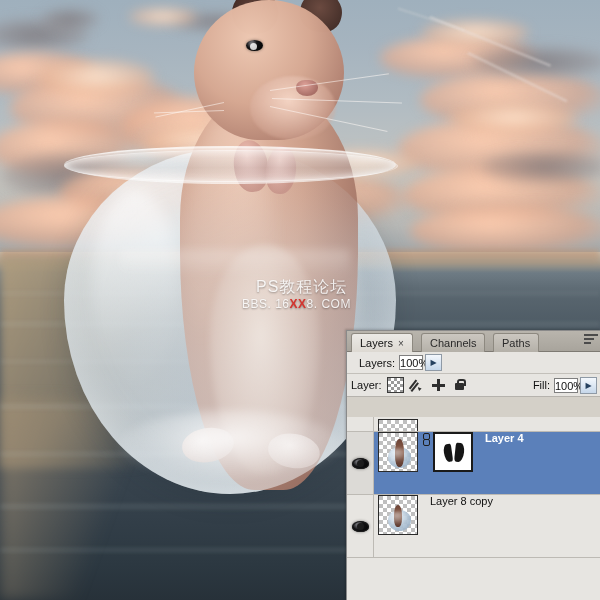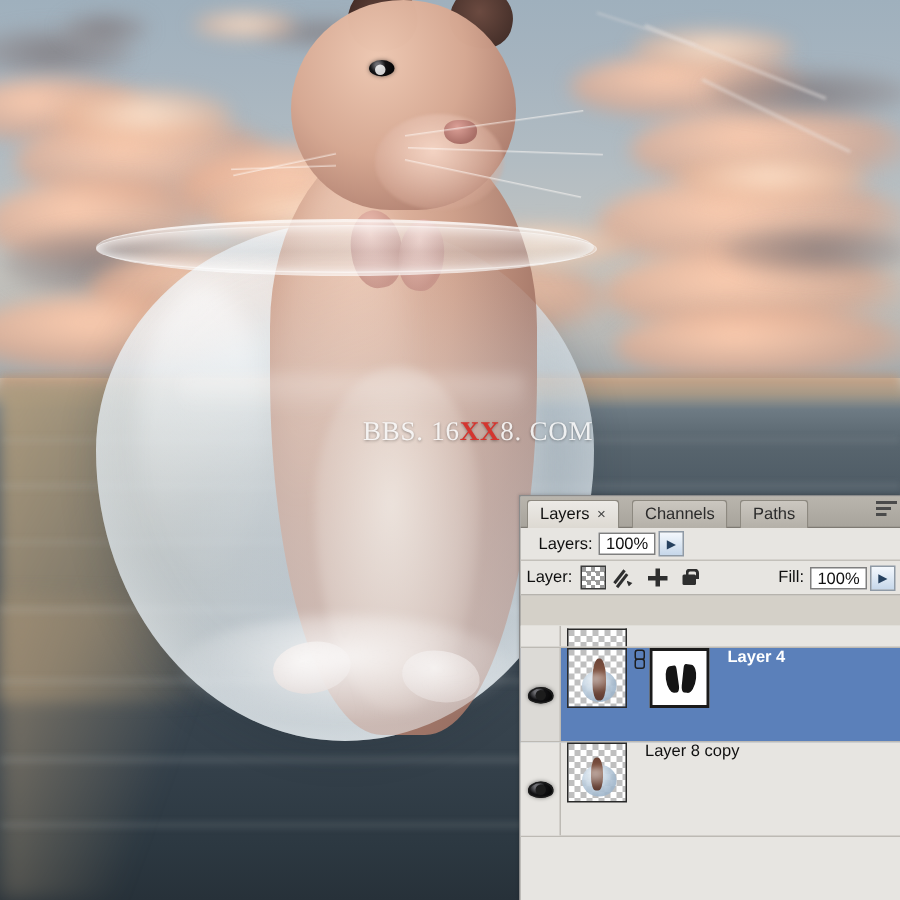--- a/index.html
+++ b/index.html
@@ -173,21 +173,21 @@
 
   
   .watermark{
     position:absolute;left:242px;top:277px;width:200px;text-align:left;
     color:rgba(255,255,255,.86);
     text-shadow:0 1px 2px rgba(0,0,0,.35);
     line-height:1.22;
     pointer-events:none;
   }
   .wm1{font-size:16px;letter-spacing:1px;padding-left:14px;}
-  .wm2{font-size:18px;letter-spacing:.5px;font-family:Liberation Serif, serif;}
+  .wm2{font-size:12px;letter-spacing:.5px;font-family:Liberation Sans, sans-serif;}
   .wm2 .xx{color:#d4352f;font-weight:bold;}
 
   
   .logo{
     position:absolute;left:6px;top:553px;width:126px;height:41px;
     background:linear-gradient(180deg,#fdfdfd,#f0f0f0 55%,#e3e3e3);
     border:1px solid #b9b9b9;border-radius:3px;
     box-shadow:0 1px 2px rgba(0,0,0,.35);
     overflow:hidden;
   }
@@ -255,21 +255,21 @@
   }
   .combo-arrow{
     width:15px;height:14px;margin-right:0;
     background:linear-gradient(180deg,#f4f8fd,#c6d7ea);
     border-left:1px solid #8f9aa6;
     display:flex;align-items:center;justify-content:center;
     font-size:8px;color:#26415f;
   }
   .opt-label{font-size:11px;color:#101010;margin-left:8px;}
   .num-field{
-    width:38px;height:15px;background:#fff;border:1px solid #7f7f7f;
+    width:24px;height:15px;background:#fff;border:1px solid #7f7f7f;
     font-size:11px;color:#101010;text-align:center;line-height:15px;
     margin-left:4px;box-sizing:border-box;
   }
   .spin{
     width:15px;height:15px;margin-left:2px;
     background:linear-gradient(180deg,#f4f8fd,#c6d7ea);
     border:1px solid #8f9aa6;
     display:flex;align-items:center;justify-content:center;
     font-size:8px;color:#26415f;
   }
@@ -484,20 +484,21 @@
       <div class="foot foot-r"></div>
     </div>
 
     <div class="glass-front"></div>
     <div class="bowl-rim"></div>
     <div class="glass-rim-line"></div>
     <div class="refl-band"></div>
     <div class="bowl-bottom-glow"></div>
 
     <div class="watermark">
+      <div class="wm1">PS教程论坛</div>
       <div class="wm2"><span>BBS. 16</span><span class="xx">XX</span><span>8. COM</span></div>
     </div>
 
   </div>
 
   <div class="ps-panel">
 
     <div class="tabstrip">
       <div class="tab active" style="left:4px;">
         <span>Layers</span><span class="close-x">×</span>

